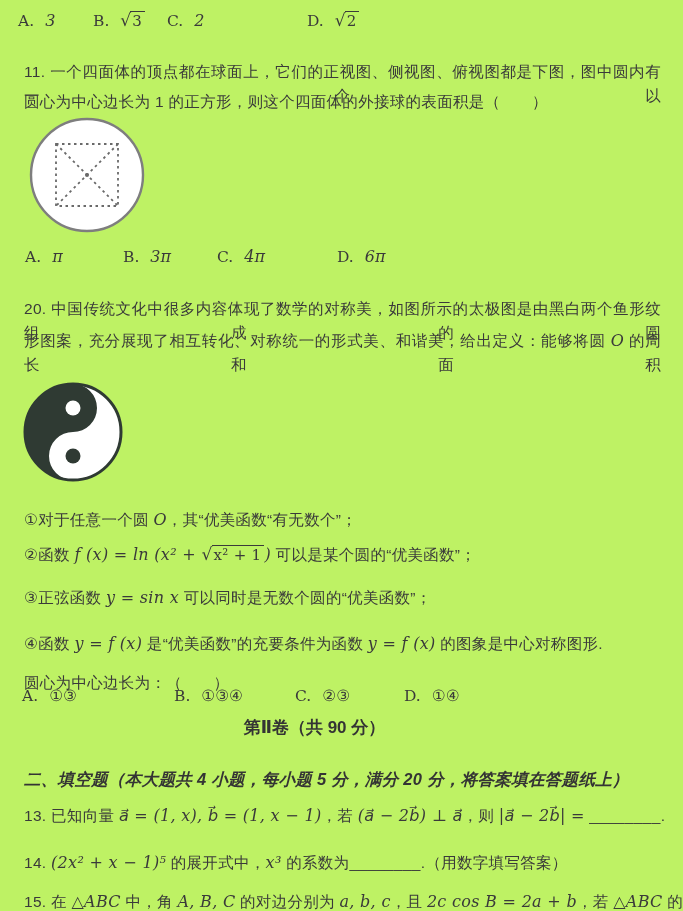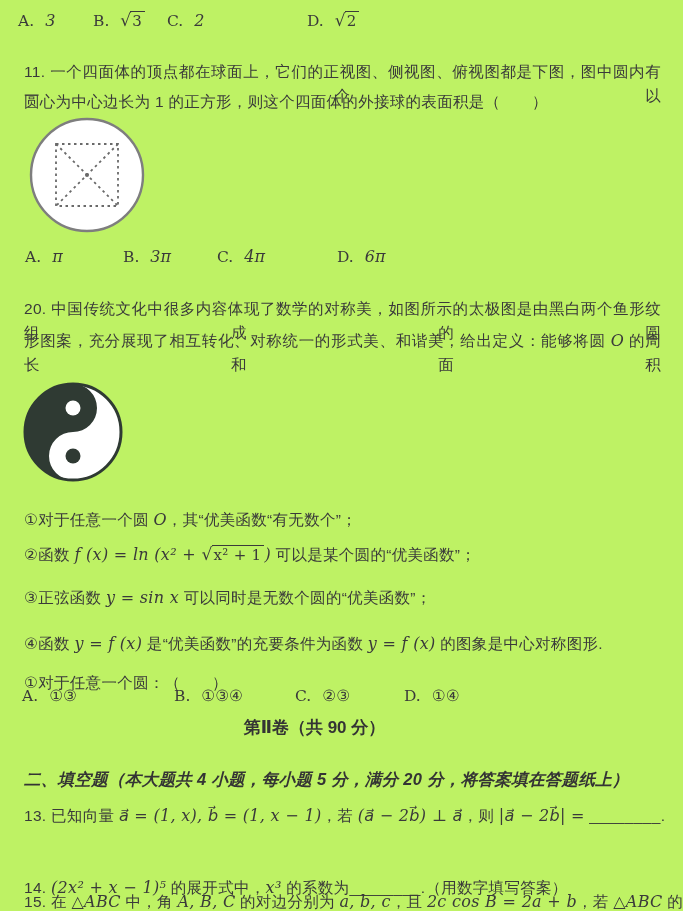--- a/index.html
+++ b/index.html
@@ -105,24 +105,24 @@
     <circle cx="52" cy="52" r="48" fill="#ffffff" stroke-width="3" stroke="#2f3a33"></circle>
     <path d="M52,4 A48,48 0 0 0 52,100 A24,24 0 0 1 52,52 A24,24 0 0 0 52,4 Z" fill="#2f3a33"></path>
     <circle cx="52" cy="28" r="7.5" fill="#ffffff"></circle>
     <circle cx="52" cy="76" r="7.5" fill="#2f3a33"></circle>
   </svg>
 
   <p class="line" style="top:492px;"><span class="seg-t">①对于任意一个圆 </span><span class="seg-m">O</span><span class="seg-t">，其“优美函数“有无数个”；</span></p>
   <p class="line" style="top:526px;"><span class="seg-t">②函数 </span><span class="seg-m">f (x) = ln (x² + </span><span class="sq"><span class="sq-sign">√</span><span class="sq-rad">x² + 1</span></span><span class="seg-m">)</span><span class="seg-t"> 可以是某个圆的“优美函数”；</span></p>
   <p class="line" style="top:570px;"><span class="seg-t">③正弦函数 </span><span class="seg-m">y = sin x</span><span class="seg-t"> 可以同时是无数个圆的“优美函数”；</span></p>
   <p class="line" style="top:616px;"><span class="seg-t">④函数 </span><span class="seg-m">y = f (x)</span><span class="seg-t"> 是“优美函数”的充要条件为函数 </span><span class="seg-m">y = f (x)</span><span class="seg-t"> 的图象是中心对称图形.</span></p>
-  <p class="line" style="top:655px;">①对于任意一个圆：（　　）</p>
+  <p class="line" style="top:655px;">圆心为中心边长为：（　　）</p>
 
   <div class="opts opts-r3 opts-plain" style="top:687px;left:22px;"><span class="opt"><span class="opt-label">A.</span><span class="opt-value">①③</span></span><span class="opt"><span class="opt-label">B.</span><span class="opt-value">①③④</span></span><span class="opt"><span class="opt-label">C.</span><span class="opt-value">②③</span></span><span class="opt"><span class="opt-label">D.</span><span class="opt-value">①④</span></span></div>
 
   <h2 class="h-center" style="top:716px;margin:0;">第Ⅱ卷（共 90 分）</h2>
   <p class="line subtitle" style="top:750px;font-style:italic;">二、填空题（本大题共 4 小题，每小题 5 分，满分 20 分，将答案填在答题纸上）</p>
 
   <p class="line" style="top:788px;"><span class="seg-t">13. 已知向量 </span><span class="seg-m">a⃗ = (1, x), b⃗ = (1, x − 1)</span><span class="seg-t">，若 </span><span class="seg-m">(a⃗ − 2b⃗) ⊥ a⃗</span><span class="seg-t">，则 </span><span class="seg-m">|a⃗ − 2b⃗| =</span><span class="seg-t"> ________.</span></p>
-  <p class="line" style="top:860px;"><span class="seg-t">14. </span><span class="seg-m">(2x² + x − 1)⁵</span><span class="seg-t"> 的展开式中，</span><span class="seg-m">x³</span><span class="seg-t"> 的系数为________.（用数字填写答案）</span></p>
+  <p class="line" style="top:835px;"><span class="seg-t">14. </span><span class="seg-m">(2x² + x − 1)⁵</span><span class="seg-t"> 的展开式中，</span><span class="seg-m">x³</span><span class="seg-t"> 的系数为________.（用数字填写答案）</span></p>
   <p class="line" style="top:874px;"><span class="seg-t">15. 在 </span><span class="seg-m">△ABC</span><span class="seg-t"> 中，角 </span><span class="seg-m">A, B, C</span><span class="seg-t"> 的对边分别为 </span><span class="seg-m">a, b, c</span><span class="seg-t">，且 </span><span class="seg-m">2c cos B = 2a + b</span><span class="seg-t">，若 </span><span class="seg-m">△ABC</span><span class="seg-t"> 的面积为</span></p>
 
 </div>
 
 </body></html>

